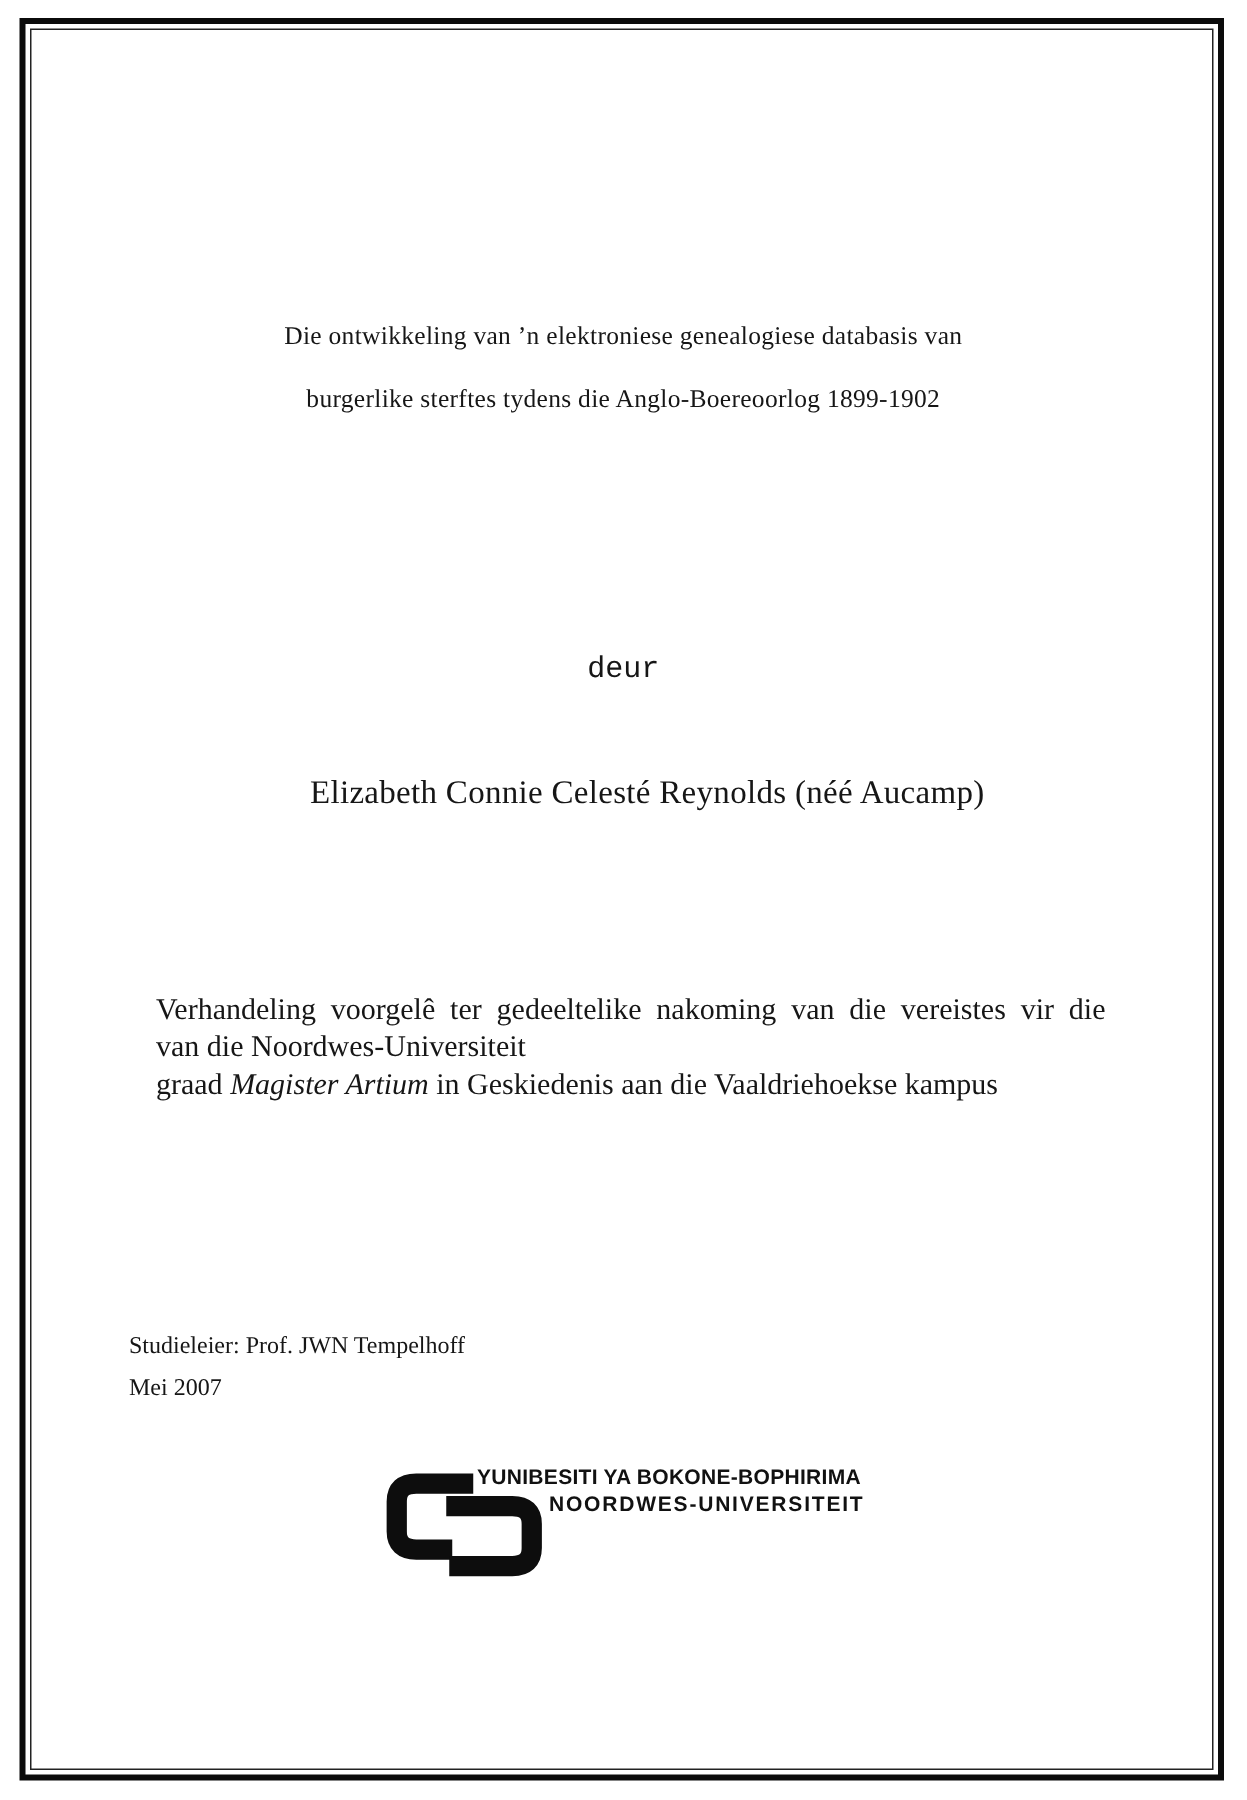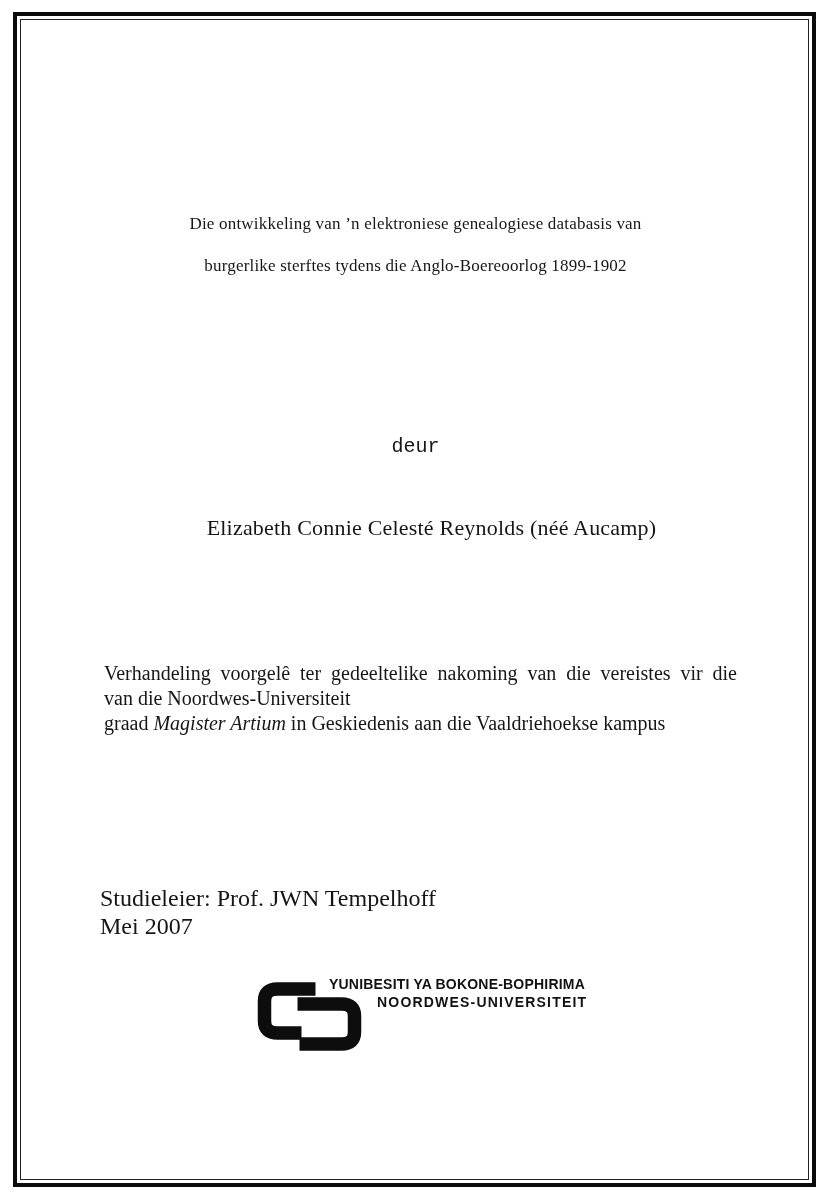--- a/index.html
+++ b/index.html
@@ -42,28 +42,28 @@
   }
 
   .submission {
     position:absolute; left:104px; top:661px; width:633px;
     font-size:20px; line-height:25px;
   }
   .submission .jline { text-align:justify; text-align-last:justify; }
   .submission em { font-style:italic; }
 
   .supervisor {
-    position:absolute; left:100px; top:884px;
-    font-size:24px; line-height:28px;
+    position:absolute; left:86px; top:884px;
+    font-size:16px; line-height:28px;
   }
 
   .logo { position:absolute; left:257px; top:975px; width:330px; height:82px; }
   .logo-mark { position:absolute; left:0; top:3px; width:105px; height:76px; }
   .logo-text {
-    position:absolute; left:72px; top:1px;
+    position:absolute; left:61px; top:1px;
     font-family:"Liberation Sans", sans-serif;
     font-weight:700; font-size:14px; line-height:17.5px;
     white-space:nowrap; color:#111;
   }
   .lt1 { letter-spacing:0.2px; }
   .lt2 { padding-left:50px; letter-spacing:1.3px; }
   .lt3 { padding-left:48px; letter-spacing:1.2px;text-align:right; }
 </style>
 </head>
 <body>

